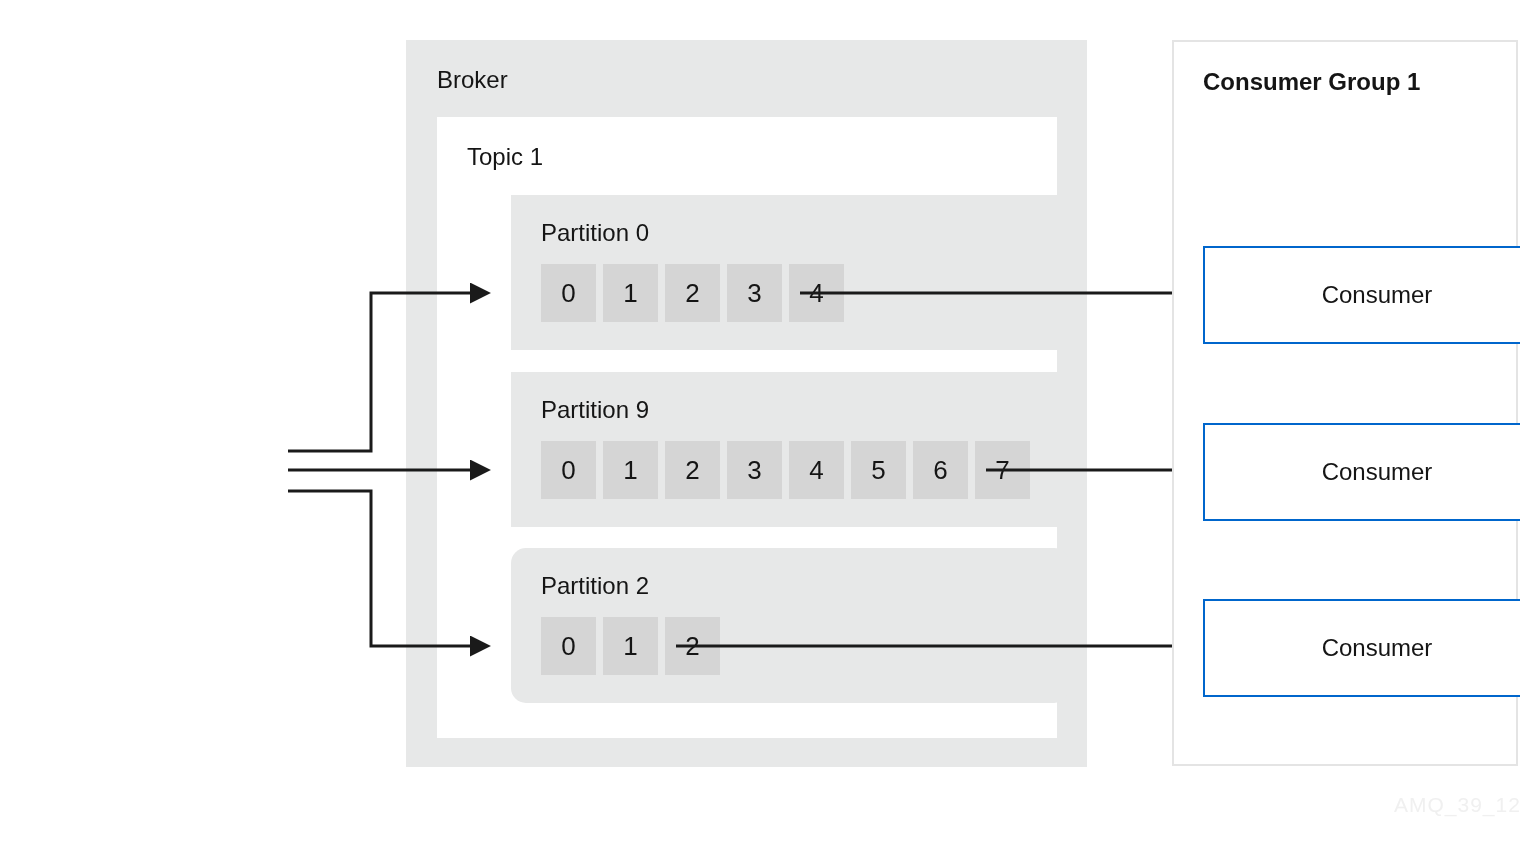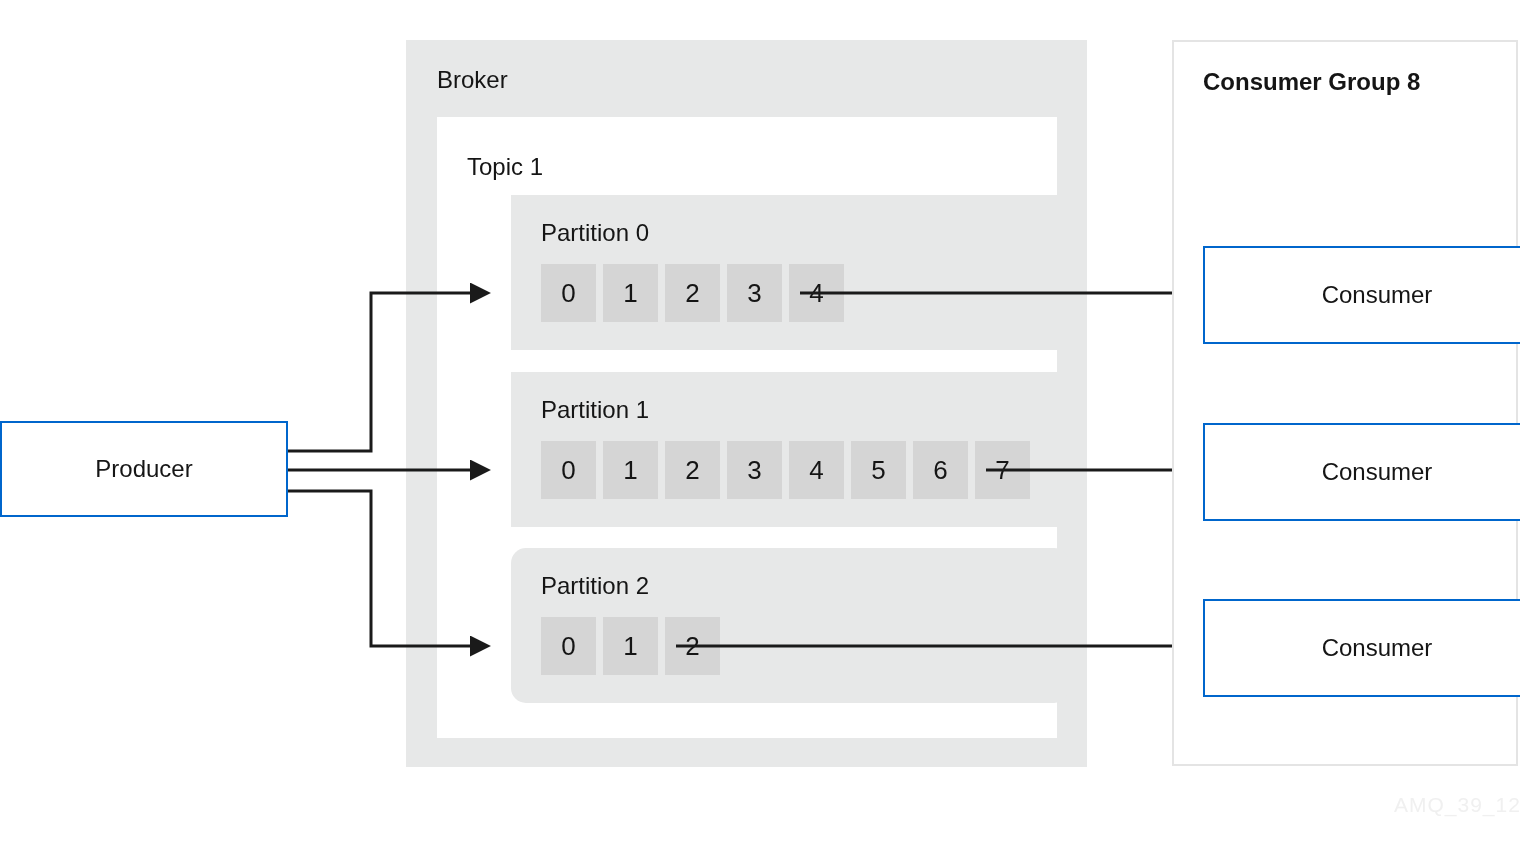--- a/index.html
+++ b/index.html
@@ -32,21 +32,21 @@
     border:2px solid var(--accent-blue);
     display:flex;align-items:center;justify-content:center;
     font-size:24px;z-index:2;
   }
 
   
   .broker-panel{left:406;top:40;width:681;height:727;background:var(--panel-gray);z-index:0;}
   .broker-panel{left:406px;top:40px;width:681px;height:727px;}
   .broker-title{left:31px;top:26px;font-weight:normal;font-size:24px;white-space:nowrap;}
   .topic-panel{left:31px;top:77px;width:620px;height:621px;background:#ffffff;}
-  .topic-title{left:30px;top:36px;font-size:24px;white-space:nowrap;text-align:right;}
+  .topic-title{left:30px;top:26px;font-size:24px;white-space:nowrap;text-align:right;}
   .partition{left:30px;width:558px;height:155px;background:var(--panel-gray);margin-left:44px;}
   .partition-0{top:78px;}
   .partition-1{top:255px;}
   .partition-2{top:431px;border-radius:15px;}
   .partition-label{left:30px;top:24px;font-size:24px;white-space:nowrap;}
   .cells-row{left:30px;top:69px;display:flex;gap:7px;position:absolute;}
   .cell{
     width:55px;height:58px;background:var(--cell-gray);
     display:flex;align-items:center;justify-content:center;
     font-size:26px;color:var(--text-dark);
@@ -94,21 +94,21 @@
         <div class="cells-row">
             <div class="cell">0</div>
             <div class="cell">1</div>
             <div class="cell">2</div>
             <div class="cell">3</div>
             <div class="cell">4</div>
           </div>
       </div>
 
       <div class="abs partition partition-1">
-        <div class="abs partition-label">Partition 1</div>
+        <div class="abs partition-label">Partition 9</div>
         <div class="cells-row">
             <div class="cell">0</div>
             <div class="cell">1</div>
             <div class="cell">2</div>
             <div class="cell">3</div>
             <div class="cell">4</div>
             <div class="cell">5</div>
             <div class="cell">6</div>
             <div class="cell">7</div>
           </div>
@@ -134,26 +134,23 @@
     <g stroke="#1a1a1a" stroke-width="3" fill="none">
       <path d="M 288 451 H 371 V 293 H 471" marker-end="url(#arrowhead)"></path>
       <path d="M 288 470 H 471" marker-end="url(#arrowhead)"></path>
       <path d="M 288 491 H 371 V 646 H 471" marker-end="url(#arrowhead)"></path>
       <path d="M 800 293 H 1182" marker-end="url(#arrowhead)"></path>
       <path d="M 986 470 H 1182" marker-end="url(#arrowhead)"></path>
       <path d="M 676 646 H 1182" marker-end="url(#arrowhead)"></path>
     </g>
   </svg>
 
-  <div class="abs producer-box">
-    <span>Producer</span>
-  </div>
 
   <div class="abs consumer-group-panel">
-    <div class="abs consumer-group-title">Consumer Group 8</div>
+    <div class="abs consumer-group-title">Consumer Group 1</div>
 
     <div class="abs consumer-box consumer-1">
       <span>Consumer</span>
     </div>
     <div class="abs consumer-box consumer-2">
       <span>Consumer</span>
     </div>
     <div class="abs consumer-box consumer-3">
       <span>Consumer</span>
     </div>

